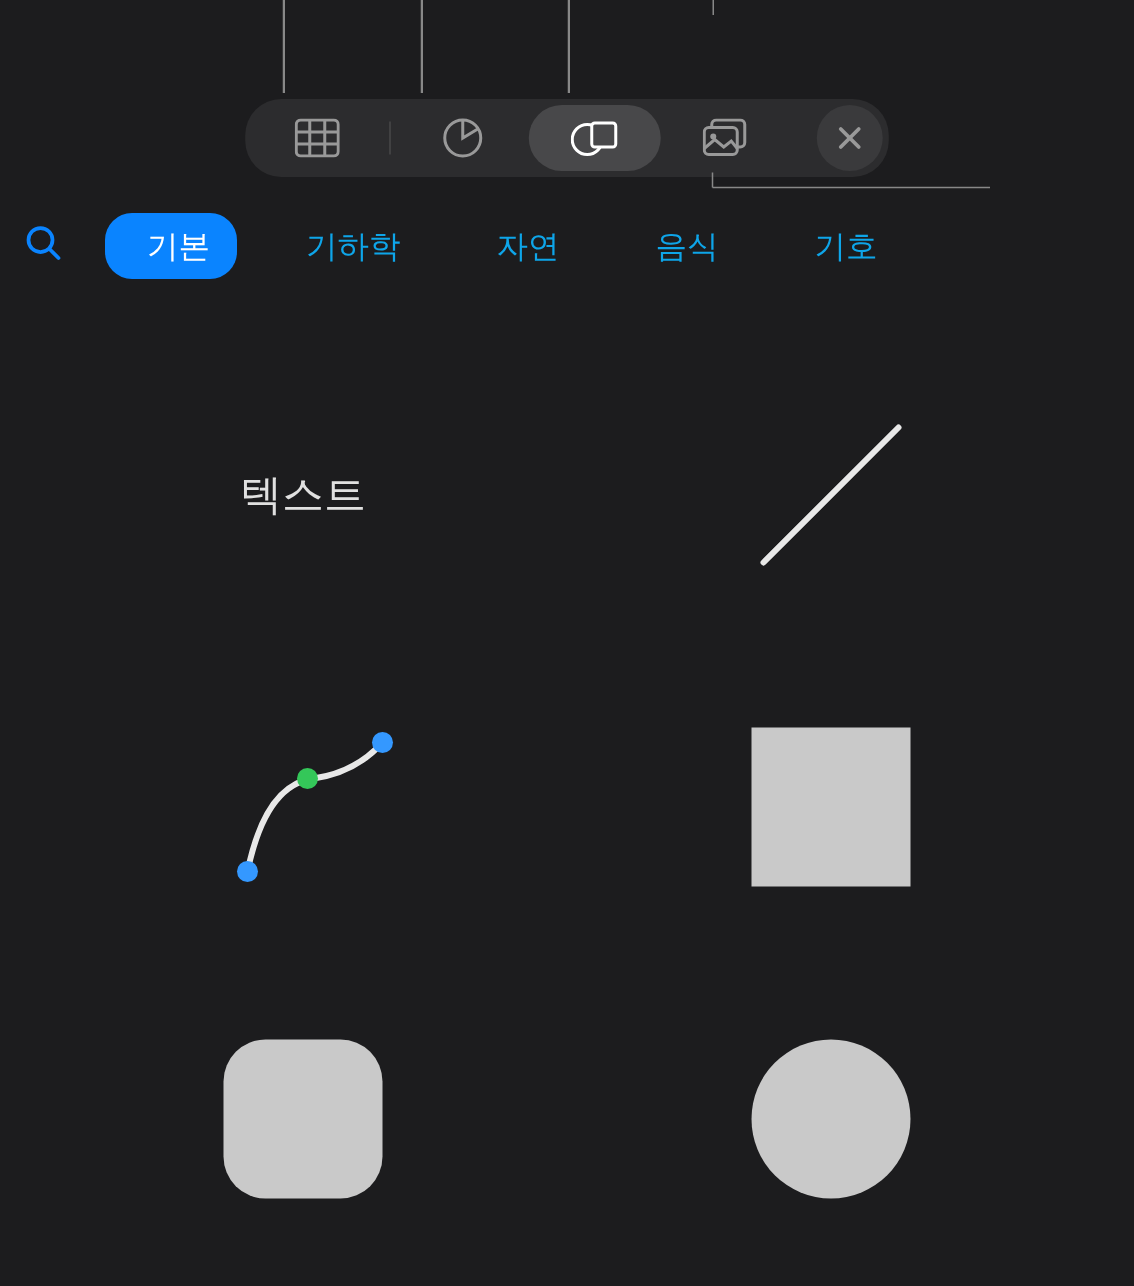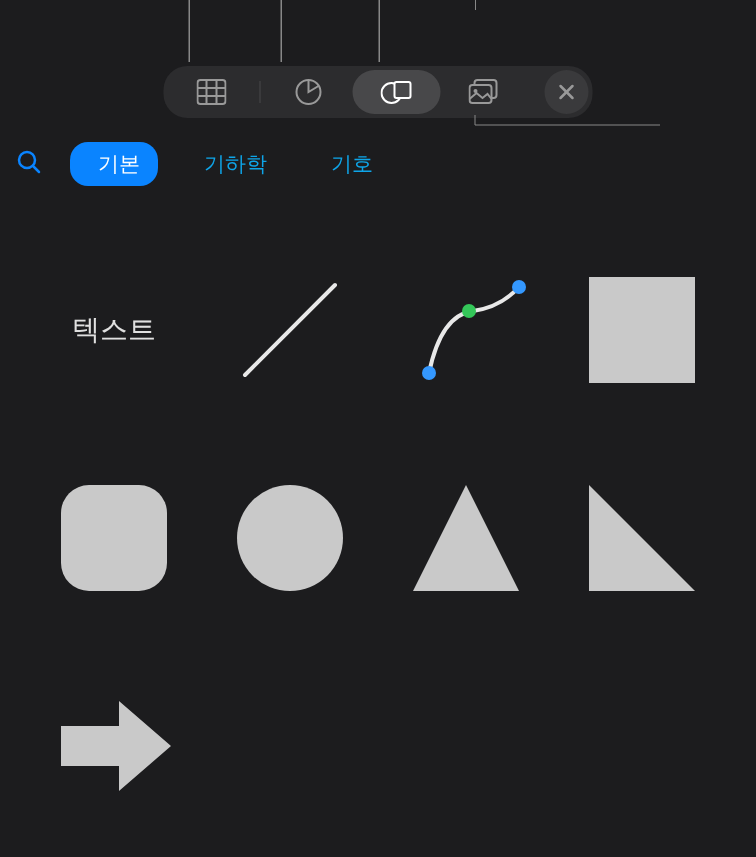--- a/index.html
+++ b/index.html
@@ -103,21 +103,21 @@
       color: #fff;
       padding-left: 28px;
     }
     .shapes-grid {
       position: absolute;
       top: 230px;
       left: 0;
       right: 0;
       bottom: 0;
       display: grid;
-      grid-template-columns: repeat(4, 1fr);
+      grid-template-columns: repeat(2, 1fr);
       grid-auto-rows: 200px;
       gap: 8px;
       padding: 0 30px;
     }
     .shape-cell {
       display: flex;
       align-items: center;
       justify-content: center;
       cursor: pointer;
     }
@@ -189,20 +189,22 @@
 
 <div class="category-bar">
   <div class="search-icon-btn">
     <svg width="26" height="26" viewBox="0 0 26 26">
       <circle cx="11" cy="11" r="8" fill="none" stroke="currentColor" stroke-width="2.5"></circle>
       <line x1="17" y1="17" x2="23" y2="23" stroke="currentColor" stroke-width="2.5" stroke-linecap="round"></line>
     </svg>
   </div>
   <div class="category-tab active">기본</div>
   <div class="category-tab">기하학</div>
+  <div class="category-tab">자연</div>
+  <div class="category-tab">음식</div>
   <div class="category-tab">기호</div>
 </div>
 
 <div class="shapes-grid">
   <div class="shape-cell">
     <span class="shape-text">텍스트</span>
   </div>
   <div class="shape-cell">
     <svg class="shape-svg" viewBox="0 0 130 130">
       <line x1="20" y1="110" x2="110" y2="20" stroke="#e8e8e8" stroke-width="4" stroke-linecap="round"></line>

